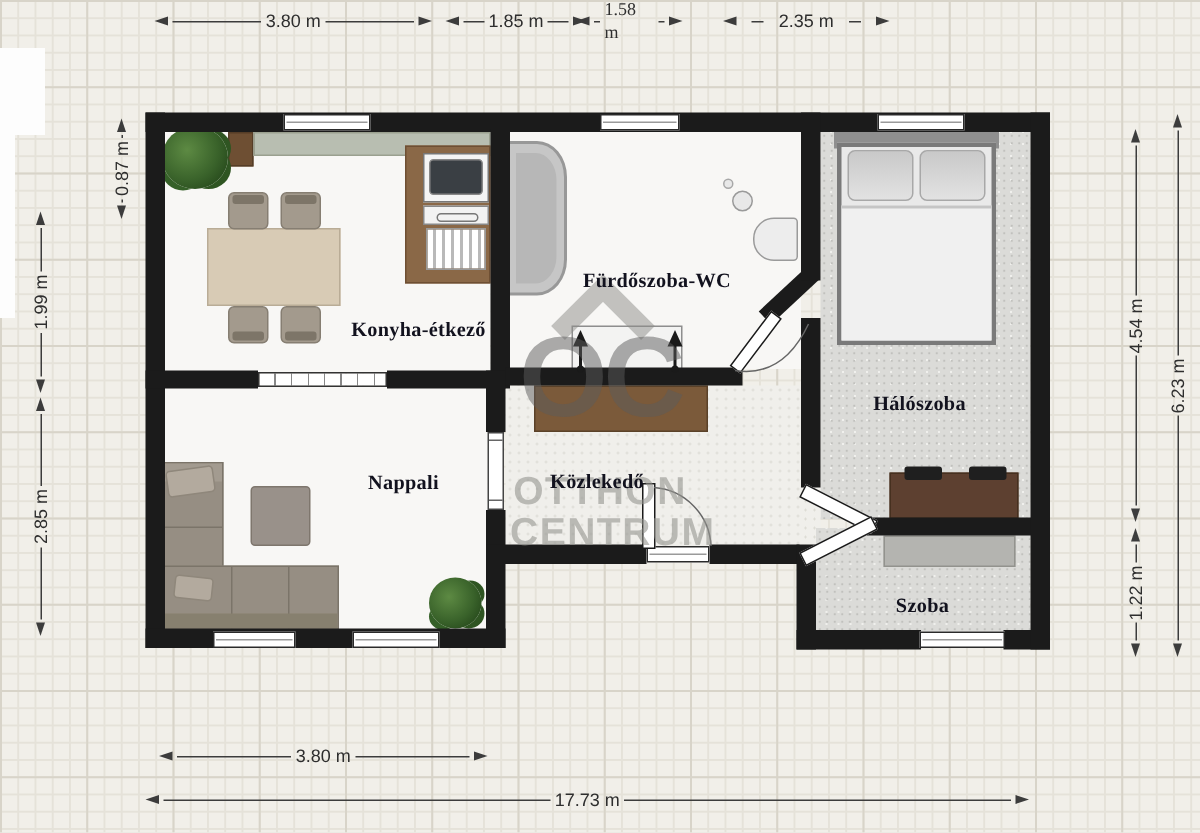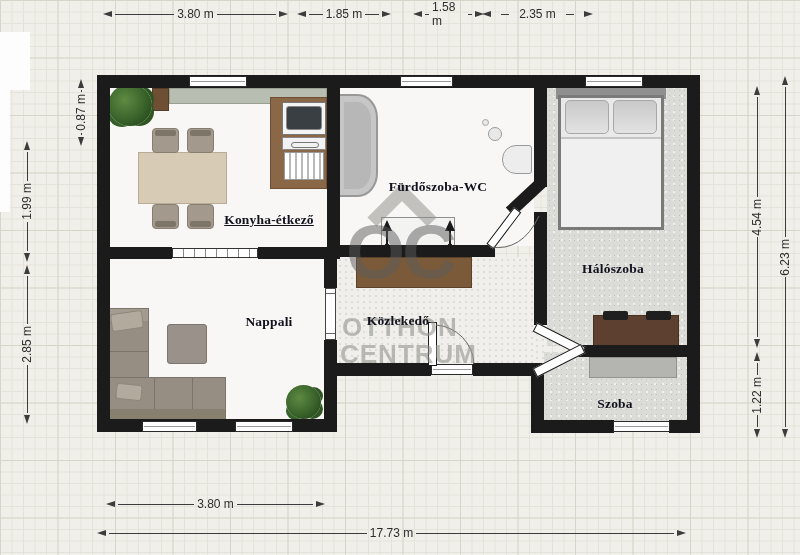--- a/index.html
+++ b/index.html
@@ -168,42 +168,42 @@
       <polygon points="445,231 450,220 455,231" stroke="none"></polygon>
       <circle cx="450" cy="246" r="2.4" stroke="none"></circle>
     </g>
     <path d="M 372 222 L 402 192 L 432 222" fill="none" stroke="#8b8b88" stroke-width="13" opacity="0.5"></path>
   </svg>
 
   <div class="wm wm-oc">OC</div>
   <div class="wm wm-t" style="top:314px;">OTTHON</div>
   <div class="wm wm-t" style="top:341px;text-align:right;">CENTRUM</div>
 
-  <div class="rlabel" style="left:194px;top:212px;text-decoration:underline;">Konyha-étkező</div>
+  <div class="rlabel" style="left:204px;top:212px;">Konyha-étkező</div>
   <div class="rlabel" style="left:363px;top:179px;">Fürdőszoba-WC</div>
   <div class="rlabel" style="left:538px;top:261px;">Hálószoba</div>
   <div class="rlabel" style="left:194px;top:314px;">Nappali</div>
   <div class="rlabel" style="left:323px;top:313px;">Közlekedő</div>
   <div class="rlabel" style="left:540px;top:396px;">Szoba</div>
 
   <div class="hdim" style="left:103px;top:7px;width:185px;">
     <span class="arl"></span>
       <span class="ln"></span>
       <span>3.80 m</span>
       <span class="ln"></span>
       <span class="arr"></span>
   </div>
   <div class="hdim" style="left:297px;top:7px;width:94px;">
     <span class="arl"></span>
       <span class="ln"></span>
       <span>1.85 m</span>
       <span class="ln"></span>
       <span class="arr"></span>
   </div>
-  <div class="hdim" style="left:413px;top:7px;width:71px;">
+  <div class="hdim" style="left:384px;top:7px;width:71px;font-family:Liberation Serif, serif;">
     <span class="arl"></span>
       <span class="ln"></span>
       <span>1.58 m</span>
       <span class="ln"></span>
       <span class="arr"></span>
   </div>
   <div class="hdim" style="left:482px;top:7px;width:111px;gap:10px;">
     <span class="arl"></span>
       <span class="ln"></span>
       <span>2.35 m</span>

